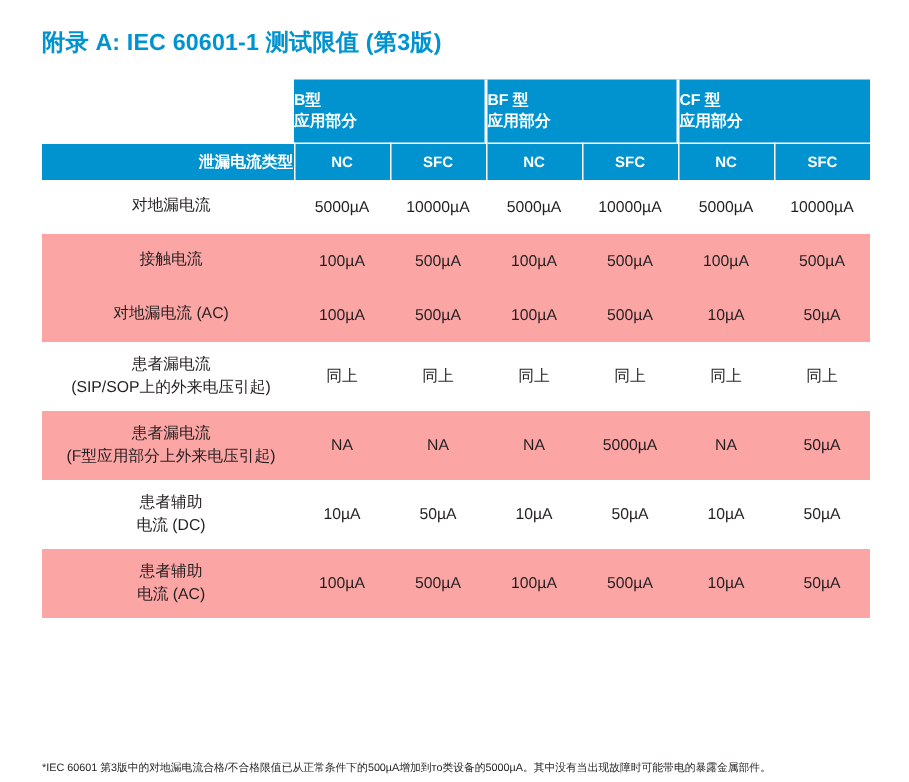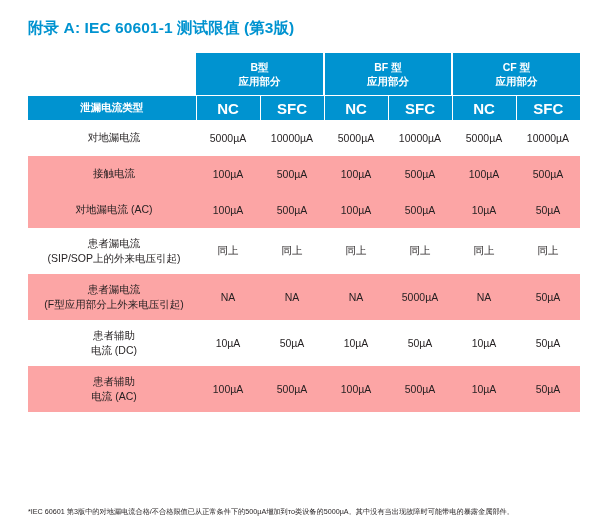--- a/index.html
+++ b/index.html
@@ -40,55 +40,55 @@
     margin: 0;
   }
   
   col.c0 { width: 168px; }
   col.cd { width: 64px; }
 
   
   .grp {
     background: #0093d0;
     color: #ffffff;
-    text-align: center;
+    text-align: left;
     font-weight: bold;
     font-size: 10.5px;
     line-height: 1.35;
     height: 42px;
     vertical-align: middle;
     border-right: 2px solid #ffffff;
   }
   .grp.last { border-right: none; margin-top: 23px; }
   .grp .sub { font-weight: bold; }
   .grp-blank {
     background: #ffffff;
   }
 
   
   .sub-head {
     background: #0093d0;
     color: #ffffff;
     text-align: center;
     font-weight: bold;
-    font-size: 15px;
+    font-size: 10px;
     height: 24px;
     vertical-align: middle;
     border-top: 1px solid #ffffff;
     border-right: 1px solid #ffffff;
   }
   .sub-head.last { border-right: none; }
   .rowlabel-head {
     background: #0093d0;
     color: #ffffff;
     font-weight: bold;
     font-size: 10.5px;
     height: 24px;
     vertical-align: middle;
-    text-align: center;
+    text-align: right;
     padding-left: 10px;
     border-top: 1px solid #ffffff;
     border-right: 1px solid #ffffff;
   }
 
   
   tbody td {
     font-size: 10.5px;
     color: #231f20;
     text-align: center;

